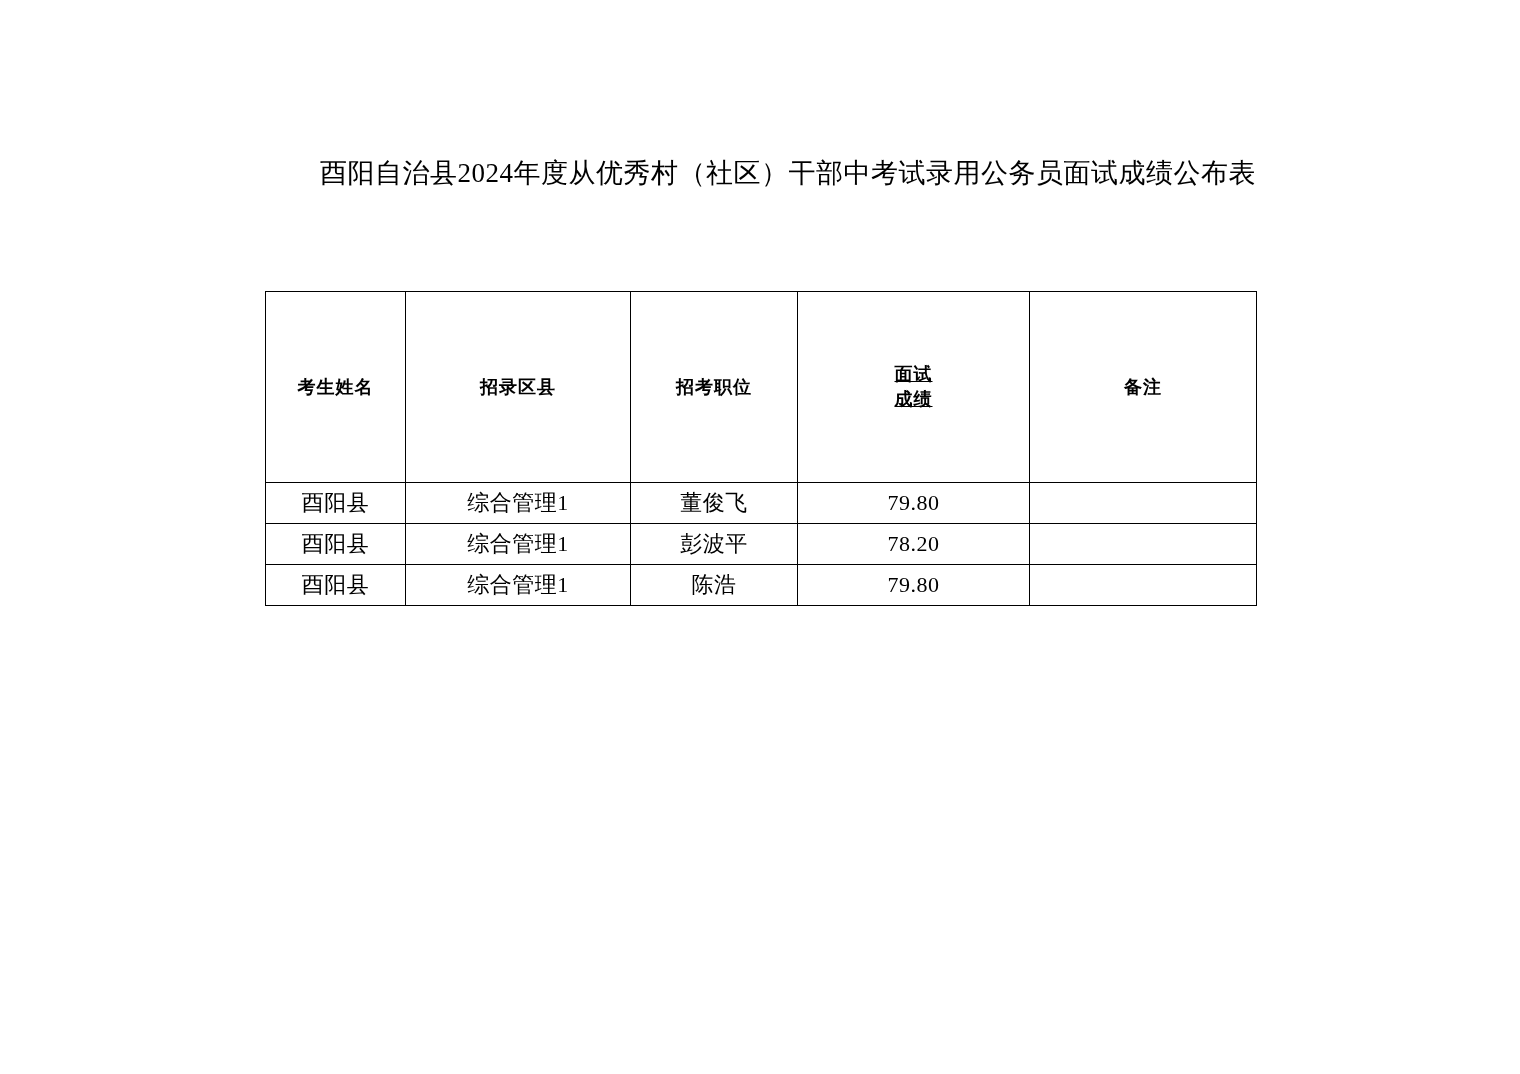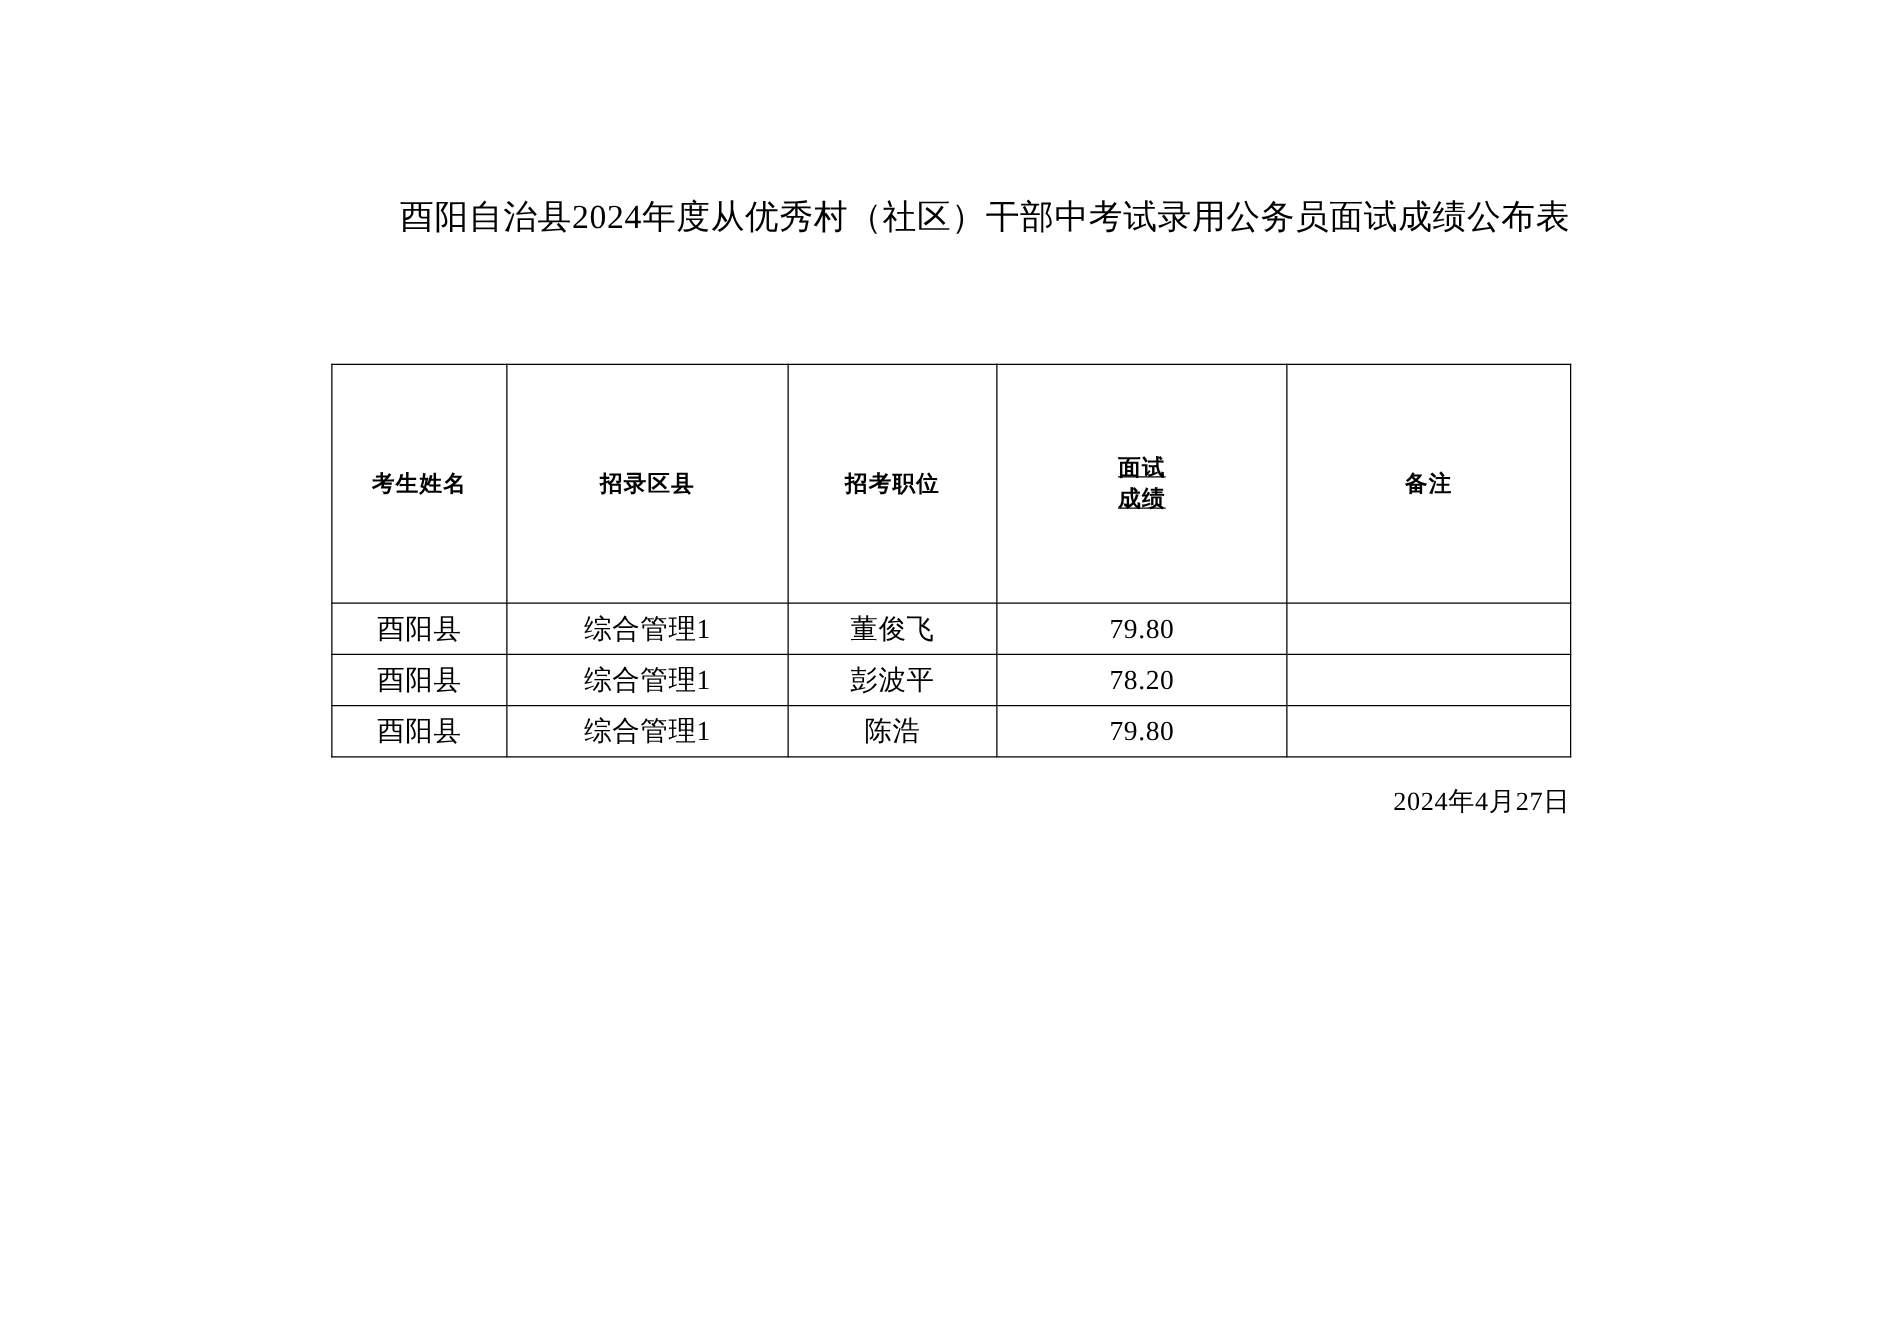--- a/index.html
+++ b/index.html
@@ -134,15 +134,14 @@
       <tr>
         <td>酉阳县</td>
         <td>综合管理1</td>
         <td>陈浩</td>
         <td>79.80</td>
         <td></td>
       </tr>
     </tbody>
   </table>
 
-  <div class="doc-date">2024年4月27日</div>
 
 </div>
 
 </body></html>

